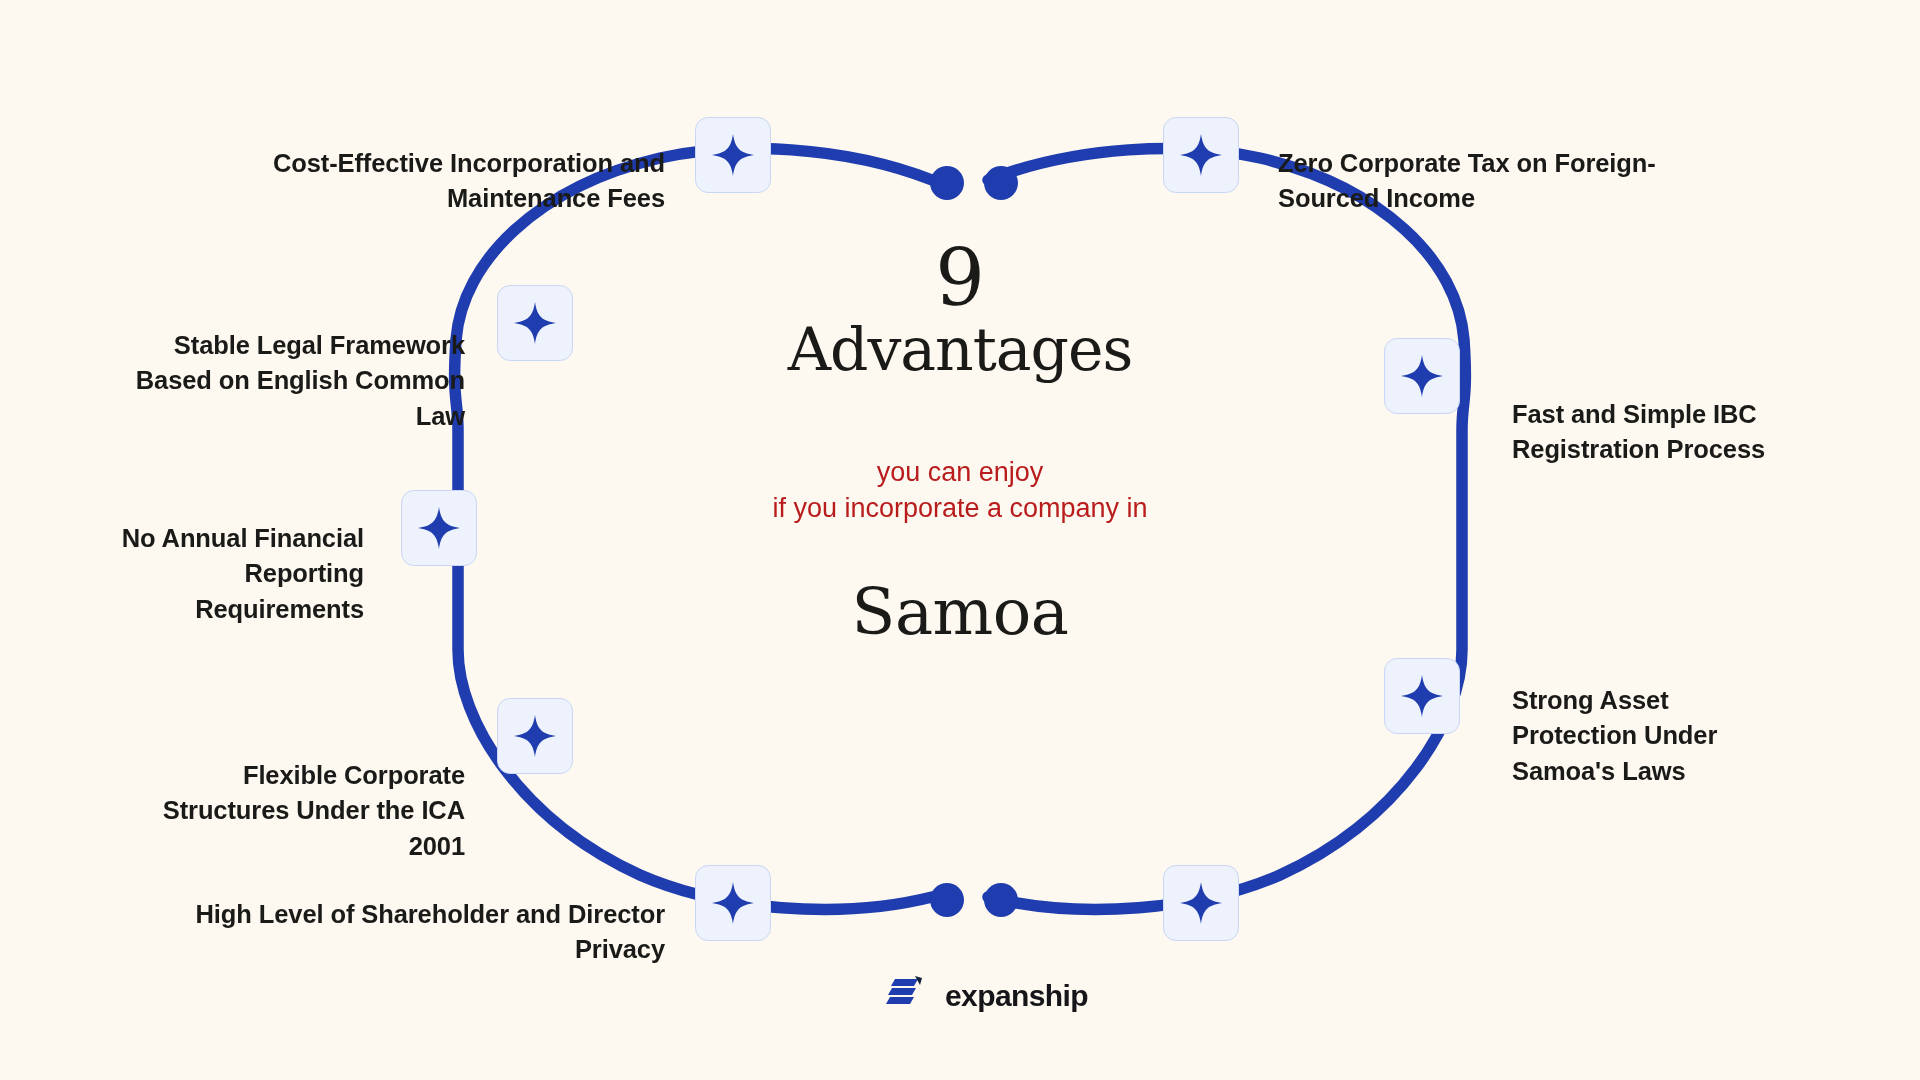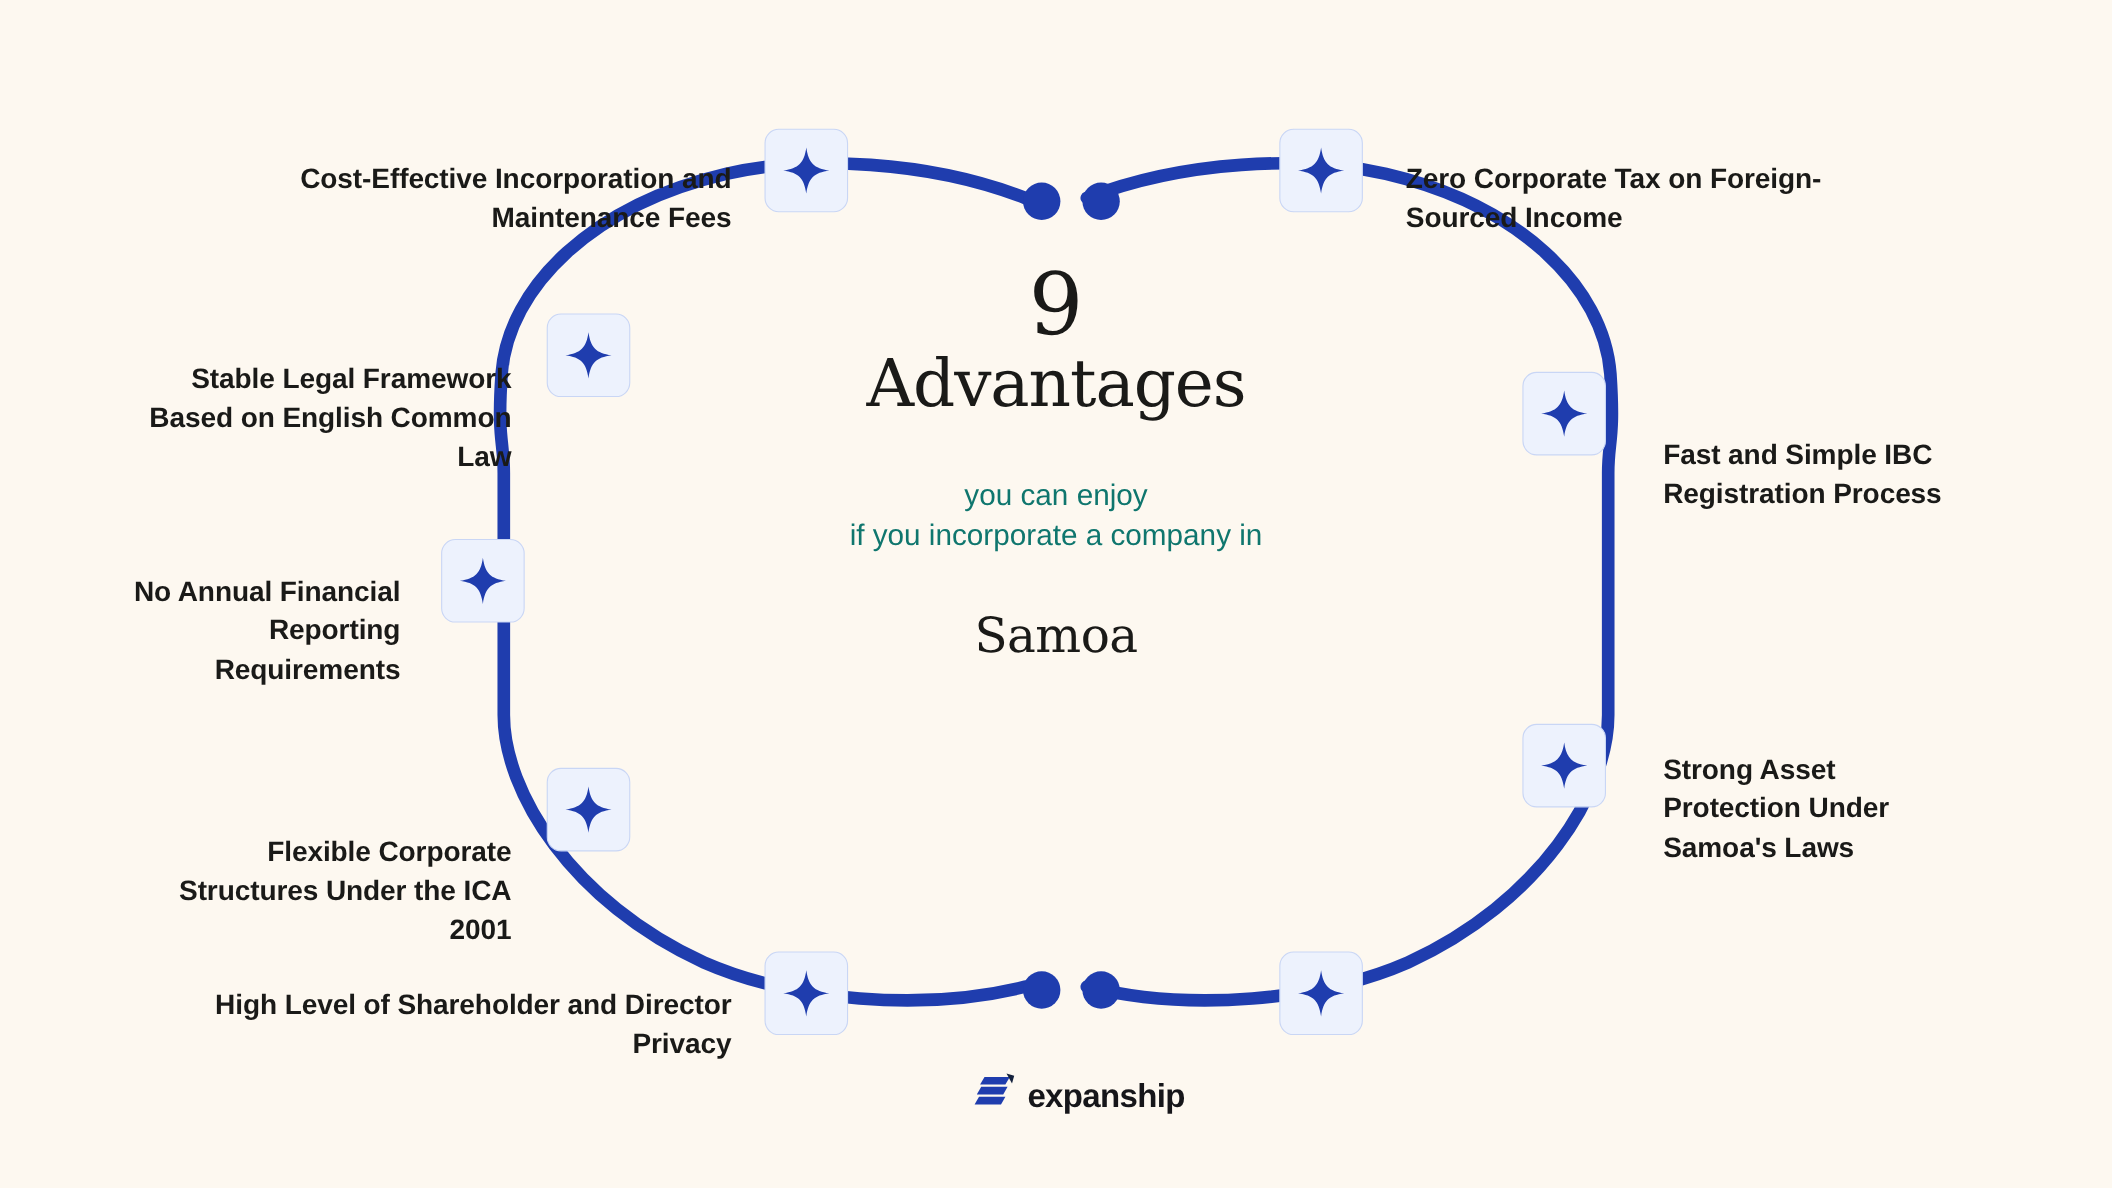--- a/index.html
+++ b/index.html
@@ -47,27 +47,27 @@
     font-weight: 400;
     color: #1A1A18;
     line-height: 1.05;
     margin-top: 2px;
     letter-spacing: -1px;
   }
   .center-sub {
     font-family: "Liberation Sans", sans-serif;
     font-size: 27px;
     font-weight: 400;
-    color: #0f766e;
+    color: #b91c1c;
     line-height: 1.32;
-    margin-top: 52px;
+    margin-top: 74px;
   }
   .center-country {
     font-family: "DejaVu Serif", "Liberation Serif", serif;
-    font-size: 44px;
+    font-size: 64px;
     font-weight: 400;
     color: #1A1A18;
     margin-top: 48px;
     letter-spacing: -0.5px;
   }
 
   
   .icon-box {
     position: absolute;
     width: 76px;
@@ -97,21 +97,21 @@
   .label.right { text-align: left; }
   .label.left  { text-align: right; }
 
   
   .logo-wrap {
     position: absolute;
     left: 885px;
     top: 975px;
     display: flex;
     align-items: center;
-    gap: 9px;
+    gap: 20px;
   }
   .logo-text {
     font-family: "Liberation Sans", sans-serif;
     font-size: 30px;
     font-weight: 700;
     color: #16161A;
     letter-spacing: -0.6px;
   }
 </style>
 </head>

